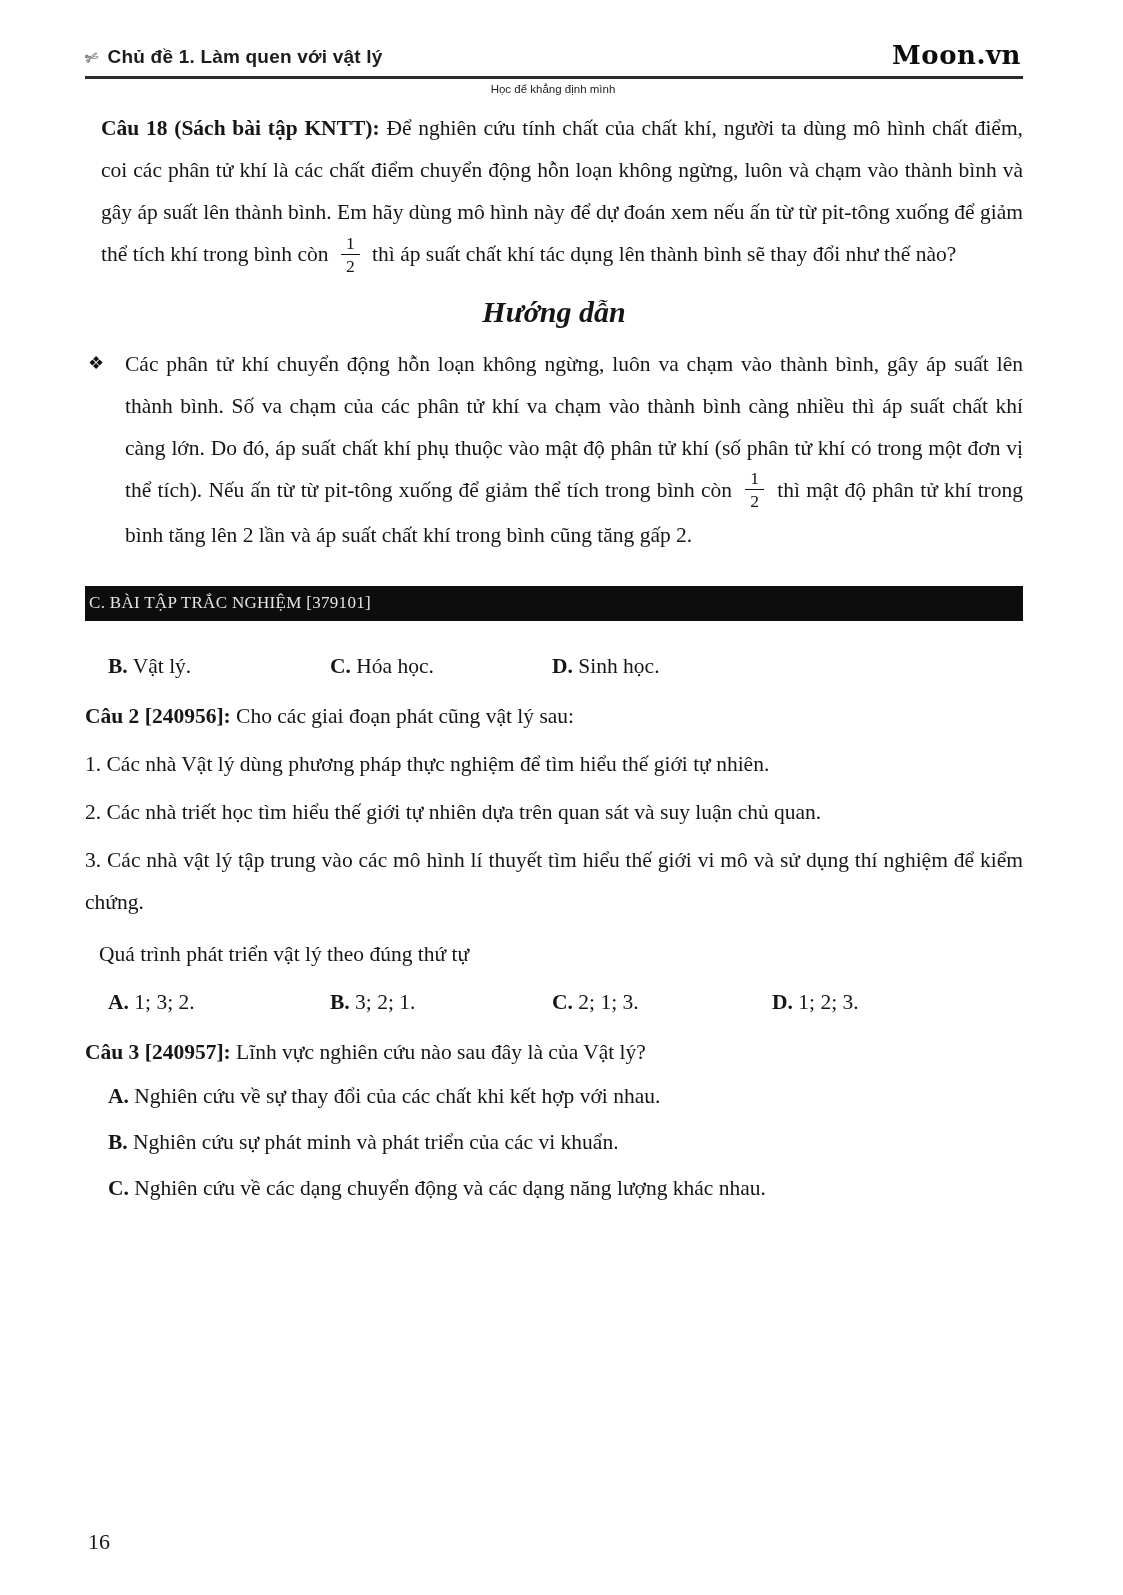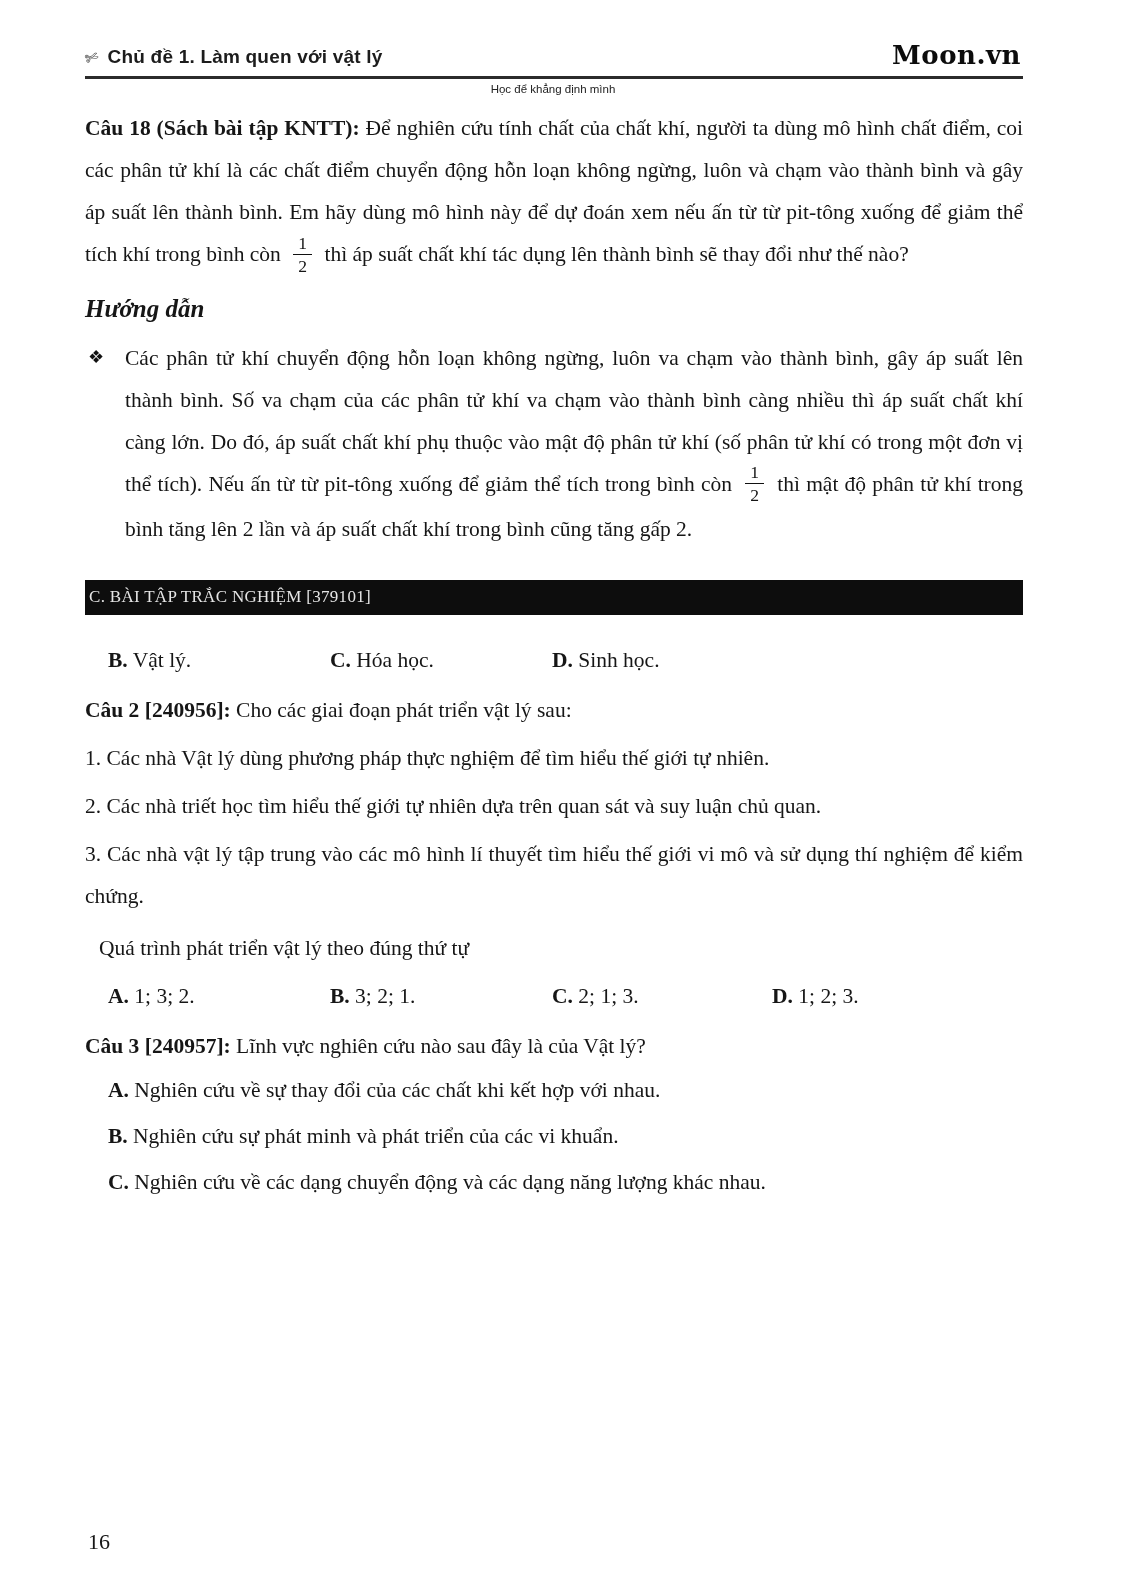--- a/index.html
+++ b/index.html
@@ -30,33 +30,33 @@
     padding-right:2px;
   }
   .tagline{
     text-align:center; font-family:"Liberation Sans","DejaVu Sans",sans-serif;
     font-size:11.5px; color:#222; margin-top:4px; padding-right:2px;
   }
 
   
   .para{ font-size:21.5px; line-height:42px; text-align:justify; }
   .bold{ font-weight:bold; }
-  .q18{ margin-top:12px; }
+  .q18{ margin-top:12px;margin-left:16px; }
 
   .frac{
     display:inline-flex; flex-direction:column; align-items:center;
     vertical-align:middle; margin:0 7px; font-size:.82em; line-height:1.25;
     transform:translateY(-2px);
   }
   .frac .num{ padding:0 5px; }
   .frac .den{ border-top:1.6px solid #111; padding:0 5px; }
 
   .solution-heading{
-    text-align:left; font-weight:bold; font-style:italic;
-    font-size:25px; margin:16px 0 14px;
+    text-align:center; font-weight:bold; font-style:italic;
+    font-size:30px; margin:16px 0 14px;
   }
   .guide-item{ position:relative; padding-left:40px; }
   .guide-bullet{
     position:absolute; left:3px; top:9px; font-size:18px; color:#111;
     font-family:"DejaVu Sans",sans-serif;
   }
 
   
   .banner{
     background:#0d0d0d; color:#e5e5e5;
@@ -131,21 +131,21 @@
       <span>Hóa học.</span>
     </div>
     <div class="option">
       <span class="bold">D.</span>
       <span>Sinh học.</span>
     </div>
   </div>
 
   <p class="para q-para">
     <span class="bold">Câu 2 [240956]:</span>
-    <span>Cho các giai đoạn phát triển vật lý sau:</span>
+    <span>Cho các giai đoạn phát cũng vật lý sau:</span>
   </p>
   <p class="para statement">1. Các nhà Vật lý dùng phương pháp thực nghiệm để tìm hiểu thế giới tự nhiên.</p>
   <p class="para statement">2. Các nhà triết học tìm hiểu thế giới tự nhiên dựa trên quan sát và suy luận chủ quan.</p>
   <p class="para statement">3. Các nhà vật lý tập trung vào các mô hình lí thuyết tìm hiểu thế giới vi mô và sử dụng thí nghiệm để kiểm chứng.</p>
   <p class="prompt-line">Quá trình phát triển vật lý theo đúng thứ tự</p>
   <div class="options-row">
     <div class="option">
       <span class="bold">A.</span>
       <span>1; 3; 2.</span>
     </div>

